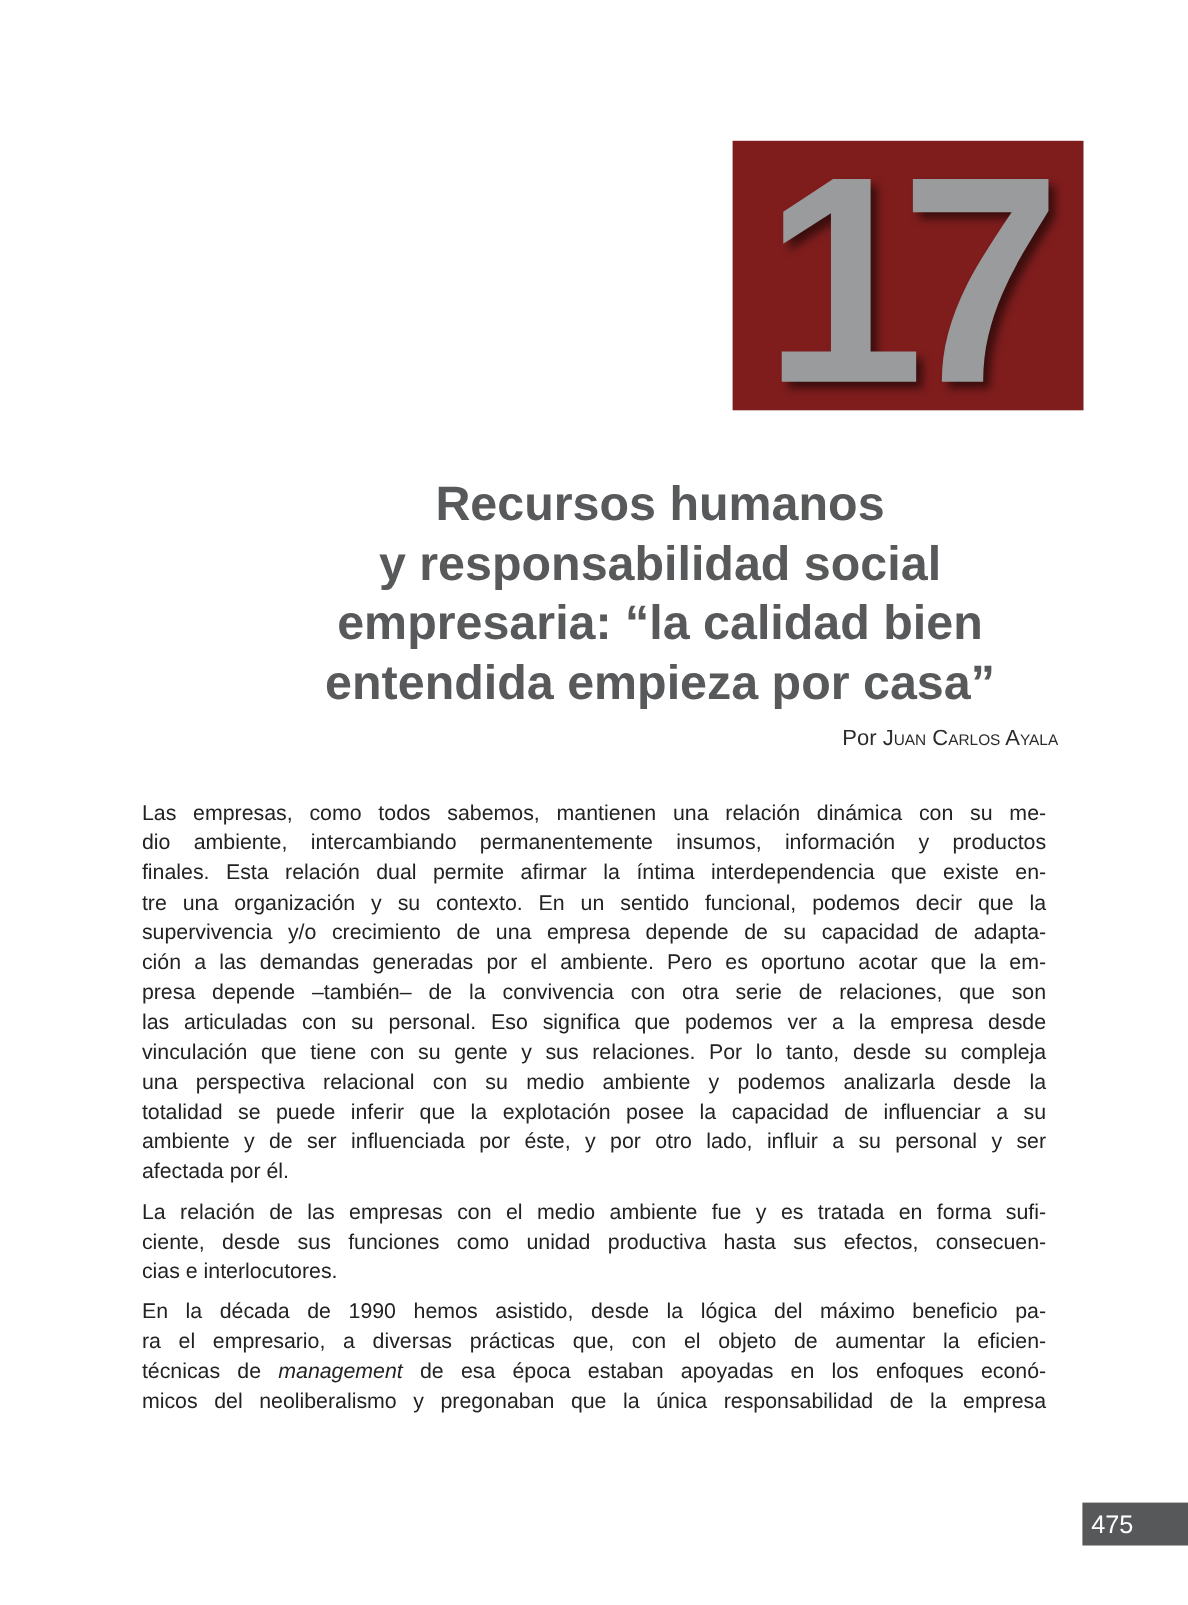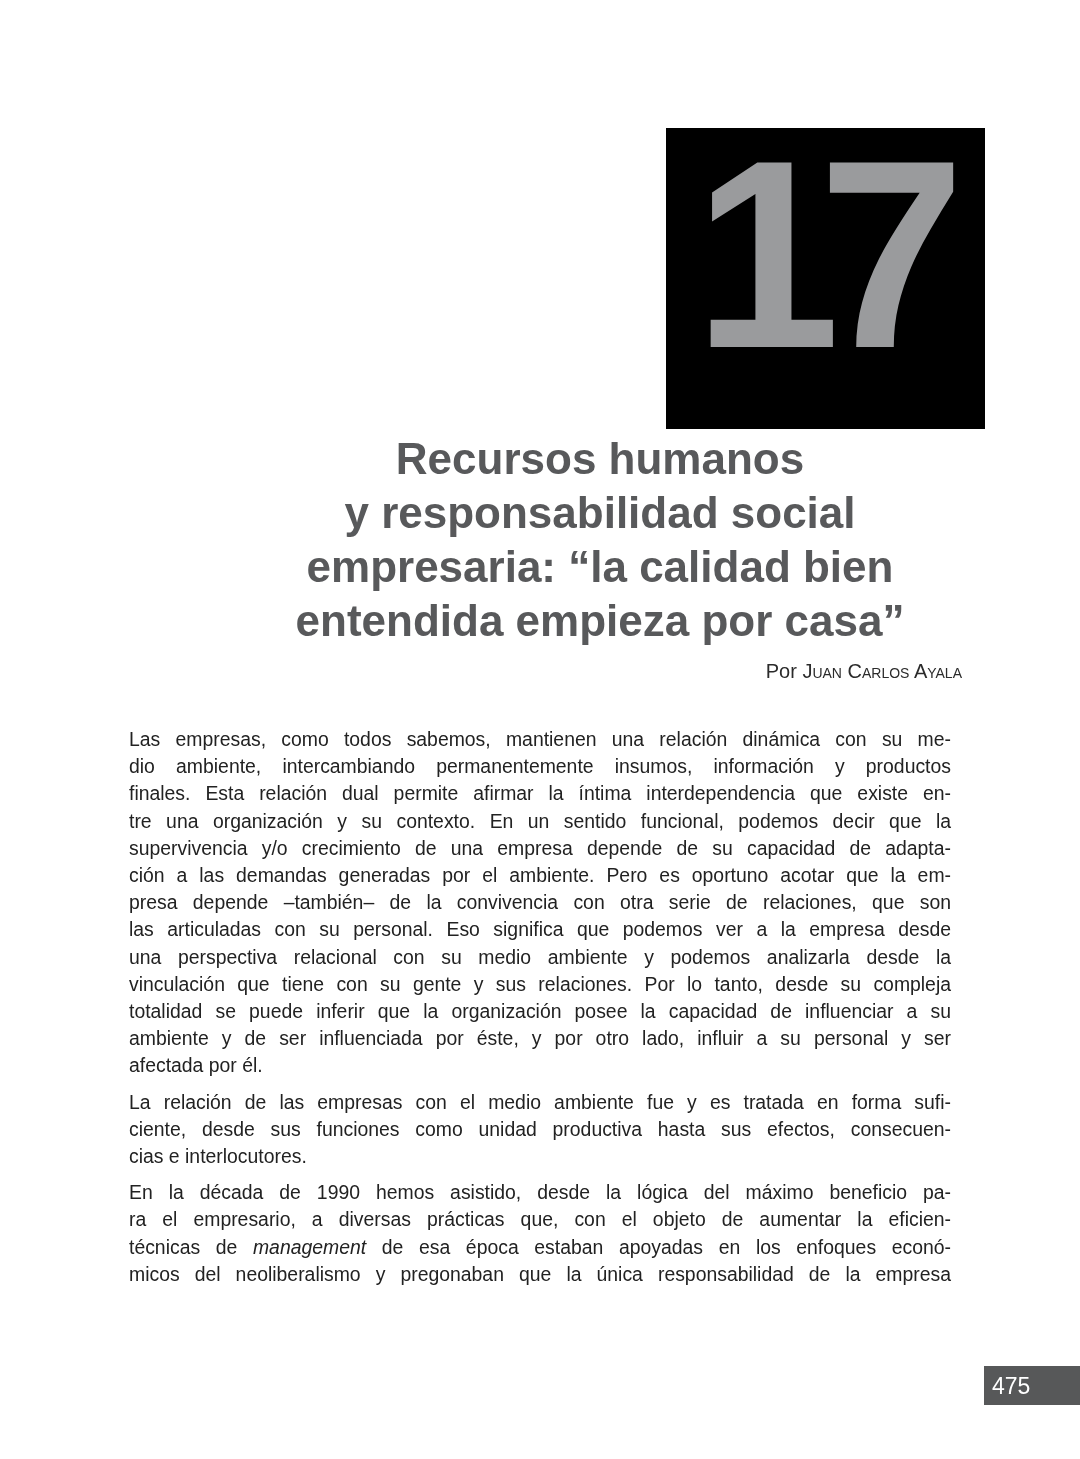--- a/index.html
+++ b/index.html
@@ -12,22 +12,22 @@
     body {
       position: relative;
       font-family: "Liberation Sans", sans-serif;
       color: #1e1e1e;
     }
     .chapter-box {
       position: absolute;
       left: 666px;
       top: 128px;
       width: 319px;
-      height: 301px;
-      background: #000000;
+      height: 245px;
+      background: #7f1d1d;
       overflow: hidden;
     }
     .chapter-number {
       position: absolute;
       left: 0;
       top: 0;
       width: 319px;
       height: 245px;
       display: flex;
       align-items: center;
@@ -138,23 +138,23 @@
 <div class="body-text">
   <div class="para">
     <span class="line">Las empresas, como todos sabemos, mantienen una relación dinámica con su me-</span>
     <span class="line">dio ambiente, intercambiando permanentemente insumos, información y productos</span>
     <span class="line">finales. Esta relación dual permite afirmar la íntima interdependencia que existe en-</span>
     <span class="line">tre una organización y su contexto. En un sentido funcional, podemos decir que la</span>
     <span class="line">supervivencia y/o crecimiento de una empresa depende de su capacidad de adapta-</span>
     <span class="line">ción a las demandas generadas por el ambiente. Pero es oportuno acotar que la em-</span>
     <span class="line">presa depende –también– de la convivencia con otra serie de relaciones, que son</span>
     <span class="line">las articuladas con su personal. Eso significa que podemos ver a la empresa desde</span>
+    <span class="line">vinculación que tiene con su gente y sus relaciones. Por lo tanto, desde su compleja</span>
     <span class="line">una perspectiva relacional con su medio ambiente y podemos analizarla desde la</span>
-    <span class="line">vinculación que tiene con su gente y sus relaciones. Por lo tanto, desde su compleja</span>
-    <span class="line">totalidad se puede inferir que la organización posee la capacidad de influenciar a su</span>
+    <span class="line">totalidad se puede inferir que la explotación posee la capacidad de influenciar a su</span>
     <span class="line">ambiente y de ser influenciada por éste, y por otro lado, influir a su personal y ser</span>
     <span class="line last">afectada por él.</span>
   </div>
 
   <div class="para">
     <span class="line">La relación de las empresas con el medio ambiente fue y es tratada en forma sufi-</span>
     <span class="line">ciente, desde sus funciones como unidad productiva hasta sus efectos, consecuen-</span>
     <span class="line last">cias e interlocutores.</span>
   </div>
 

